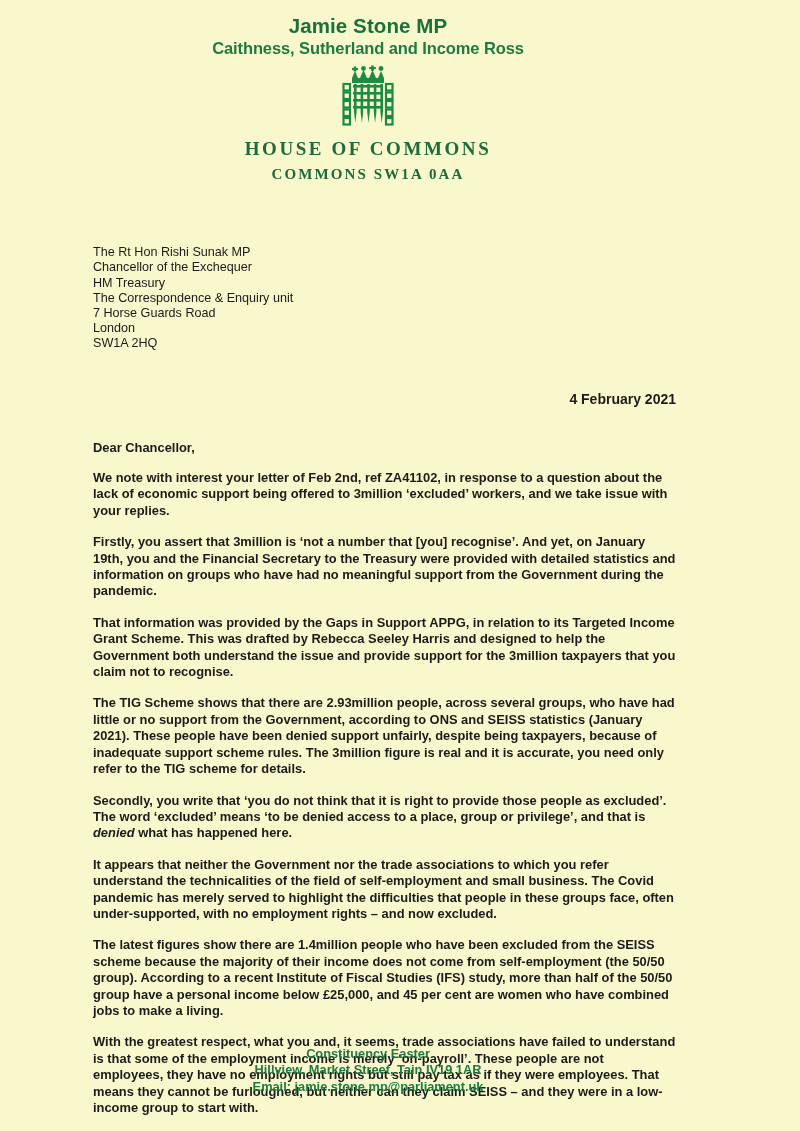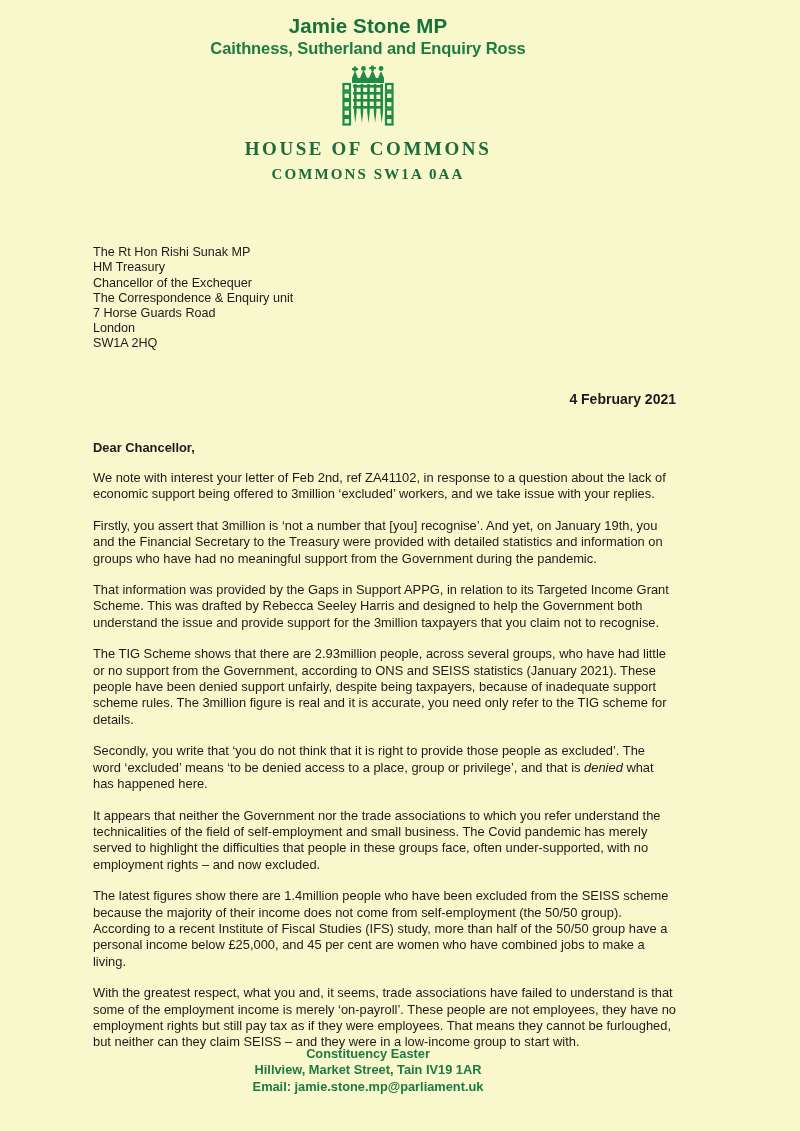--- a/index.html
+++ b/index.html
@@ -89,21 +89,21 @@
   .salutation {
     margin-top: 33px;
     font-size: 12.9px;
     font-weight: 600;
   }
 
   .para {
     margin-top: 15px;
     font-size: 12.9px;
     line-height: 16.4px;
-    font-weight: 400;
+    font-weight: 700;
     text-align: left;
   }
   .para em { font-style: italic; }
 
   
   .footer {
     position: absolute;
     left: 0;
     right: 0;
     bottom: 36px;
@@ -114,21 +114,21 @@
     line-height: 16.5px;
   }
 </style>
 </head>
 <body>
 
 <div class="page">
 
   <div class="letterhead">
     <div class="mp-name">Jamie Stone MP</div>
-    <div class="constituency">Caithness, Sutherland and Enquiry Ross</div>
+    <div class="constituency">Caithness, Sutherland and Income Ross</div>
 
     <div class="emblem-wrap">
       <svg width="66" height="64" viewBox="0 0 66 64">
         <g fill="#1d8a45">
 
           <rect x="17" y="13" width="32" height="5"></rect>
 
           <path d="M17 13 L20 6 L23 13 Z"></path>
           <path d="M25 13 L28.5 5 L32 13 Z"></path>
           <path d="M34 13 L37.5 5 L41 13 Z"></path>
@@ -174,22 +174,22 @@
     </div>
 
     <div class="house">HOUSE OF COMMONS</div>
     <div class="london">COMMONS SW1A 0AA</div>
   </div>
 
   <div class="content">
 
     <div class="recipient">
       <div>The Rt Hon Rishi Sunak MP</div>
+      <div>Chancellor of the Exchequer</div>
       <div>HM Treasury</div>
-      <div>Chancellor of the Exchequer</div>
       <div>The Correspondence &amp; Enquiry unit</div>
       <div>7 Horse Guards Road</div>
       <div>London</div>
       <div>SW1A 2HQ</div>
     </div>
 
     <div class="date">4 February 2021</div>
 
     <div class="salutation">Dear Chancellor,</div>
 

